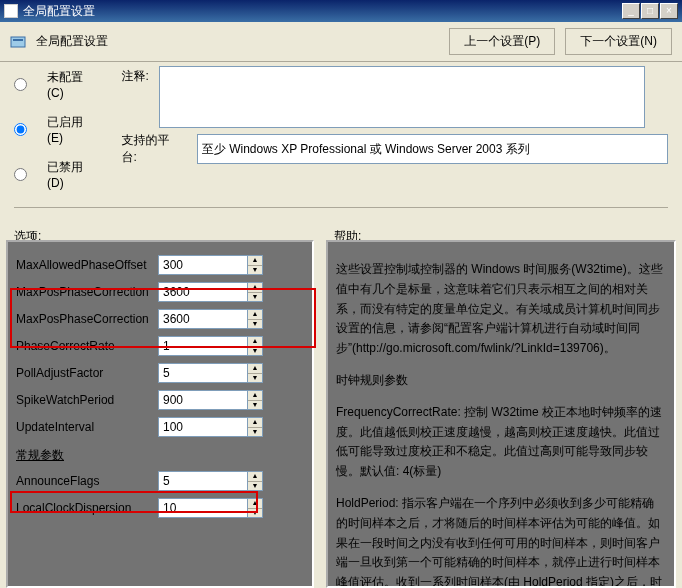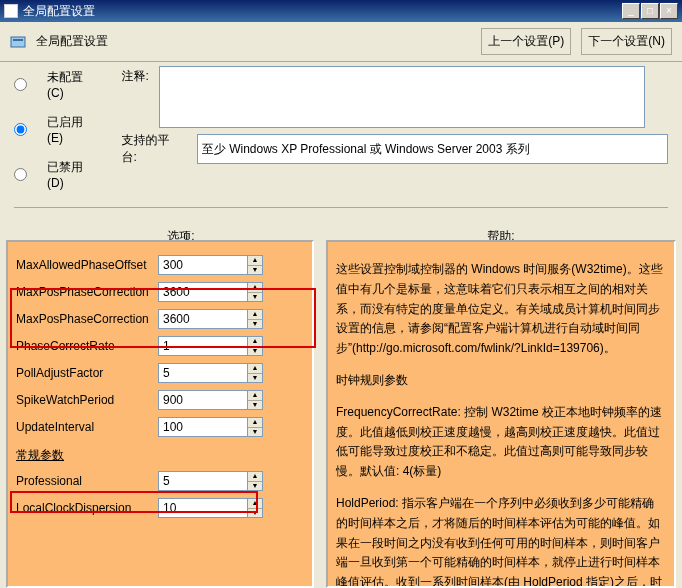--- a/index.html
+++ b/index.html
@@ -4,36 +4,36 @@
 <style>
   * { box-sizing: border-box; font-family: "SimSun", "宋体", Tahoma, sans-serif; font-size: 12px; }
   body { margin: 0; background: #ece9d8; width: 682px; height: 588px; overflow: hidden; position: relative; }
   .titlebar { background: linear-gradient(#0a246a, #3a6ea5); height: 22px; color: #fff; display: flex; align-items: center; padding: 0 4px; }
   .titlebar span.ticon { display: inline-block; width: 14px; height: 14px; background: #fff; margin-right: 5px; border: 1px solid #ccc; }
   .titlebar-title { flex: 1; font-size: 12px; }
   .titlebar-btns { display: flex; gap: 1px; }
   .titlebar-btns div { width: 18px; height: 16px; background: #d4d0c8; border: 1px solid #404040; border-top-color:#fff; border-left-color:#fff; display:flex;align-items:center;justify-content:center;font-size:10px;line-height:1;}
   .toolbar { background: #ece9d8; padding: 6px 10px; display: flex; align-items: center; border-bottom: 1px solid #aca899; }
   .toolbar-icon { width: 18px; height: 16px; display:inline-flex; margin-right:8px; }
-  .btn { background: #ece9d8; border: 1px solid #aca899; padding: 4px 6px; cursor: pointer; }
+  .btn { background: #ece9d8; border: 1px solid #aca899; padding: 4px 14px; cursor: pointer; }
   .top-buttons { margin-left:auto; display:flex; gap:10px;}
   .config-area { padding: 4px 14px 0 14px; }
   .radio-row { display:flex; align-items:flex-start; gap: 24px; margin-bottom:6px;}
   .radio-col { width: 86px; }
   .radio-item { display:flex; align-items:center; gap:20px; margin: 3px 0; justify-content: space-between; }
   .radio-item input{ margin:0;}
   .comment-label { margin-top:2px;}
   .comment-box { width: 486px; height: 62px; border: 1px solid #7f9db9; background:#fff; padding:2px 4px; resize:none; }
   .platform-row { display:flex; align-items:center; gap:14px; margin-top:4px;}
   .platform-box { width: 486px; height: 22px; border:1px solid #7f9db9; background:#fff; padding:14px 4px; display:flex;align-items:center;}
   hr.sep{ border:none; border-top:1px solid #aca899; margin: 14px 0 8px 0;}
-  .section-labels { display:flex; margin-top:20px;justify-content:center;}
+  .section-labels { display:flex; margin-top:20px;}
   .section-labels .col-a{ width: 320px;}
   .lower { display:flex; gap:12px; position:absolute; top:240px; left:6px; right:6px; bottom:0;}
-  .panel { border:2px inset #fff; background:#fdba74; overflow:auto; padding:6px 8px;}
+  .panel { border:2px inset #fff; background:#737373; overflow:auto; padding:6px 8px;}
   .panel-left{ width: 308px; }
   .panel-right{ flex:1; line-height:1.65; }
   .opt-row{ display:flex; align-items:center; margin:7px 0; gap:6px;}
   .opt-label{ width:136px; white-space:nowrap; }
   .spin { display:flex; align-items:stretch; }
   .spin input{ width:90px; height:20px; border:1px solid #7f9db9; padding:0 4px;}
   .spin .arrows{ display:flex; flex-direction:column; border:1px solid #7f9db9; border-left:0; width:15px;}
   .spin .arrows div{ flex:1; background:#ece9d8; font-size:7px; text-align:center; line-height:8px; cursor:pointer;}
   .spin .arrows div:first-child{ border-bottom:1px solid #aca899;}
   .subhead{ margin:10px 0 2px 0;text-decoration:underline;}
@@ -177,21 +177,21 @@
         <div class="arrows">
             <div>▲</div>
             <div>▼</div>
           </div>
       </div>
     </div>
 
     <div class="subhead">常规参数</div>
 
     <div class="opt-row">
-      <span class="opt-label">Professional</span>
+      <span class="opt-label">AnnounceFlags</span>
       <div class="spin">
         <input value="5" style="">
         <div class="arrows">
             <div>▲</div>
             <div>▼</div>
           </div>
       </div>
     </div>
     <div class="opt-row">
       <span class="opt-label">LocalClockDispersion</span>

